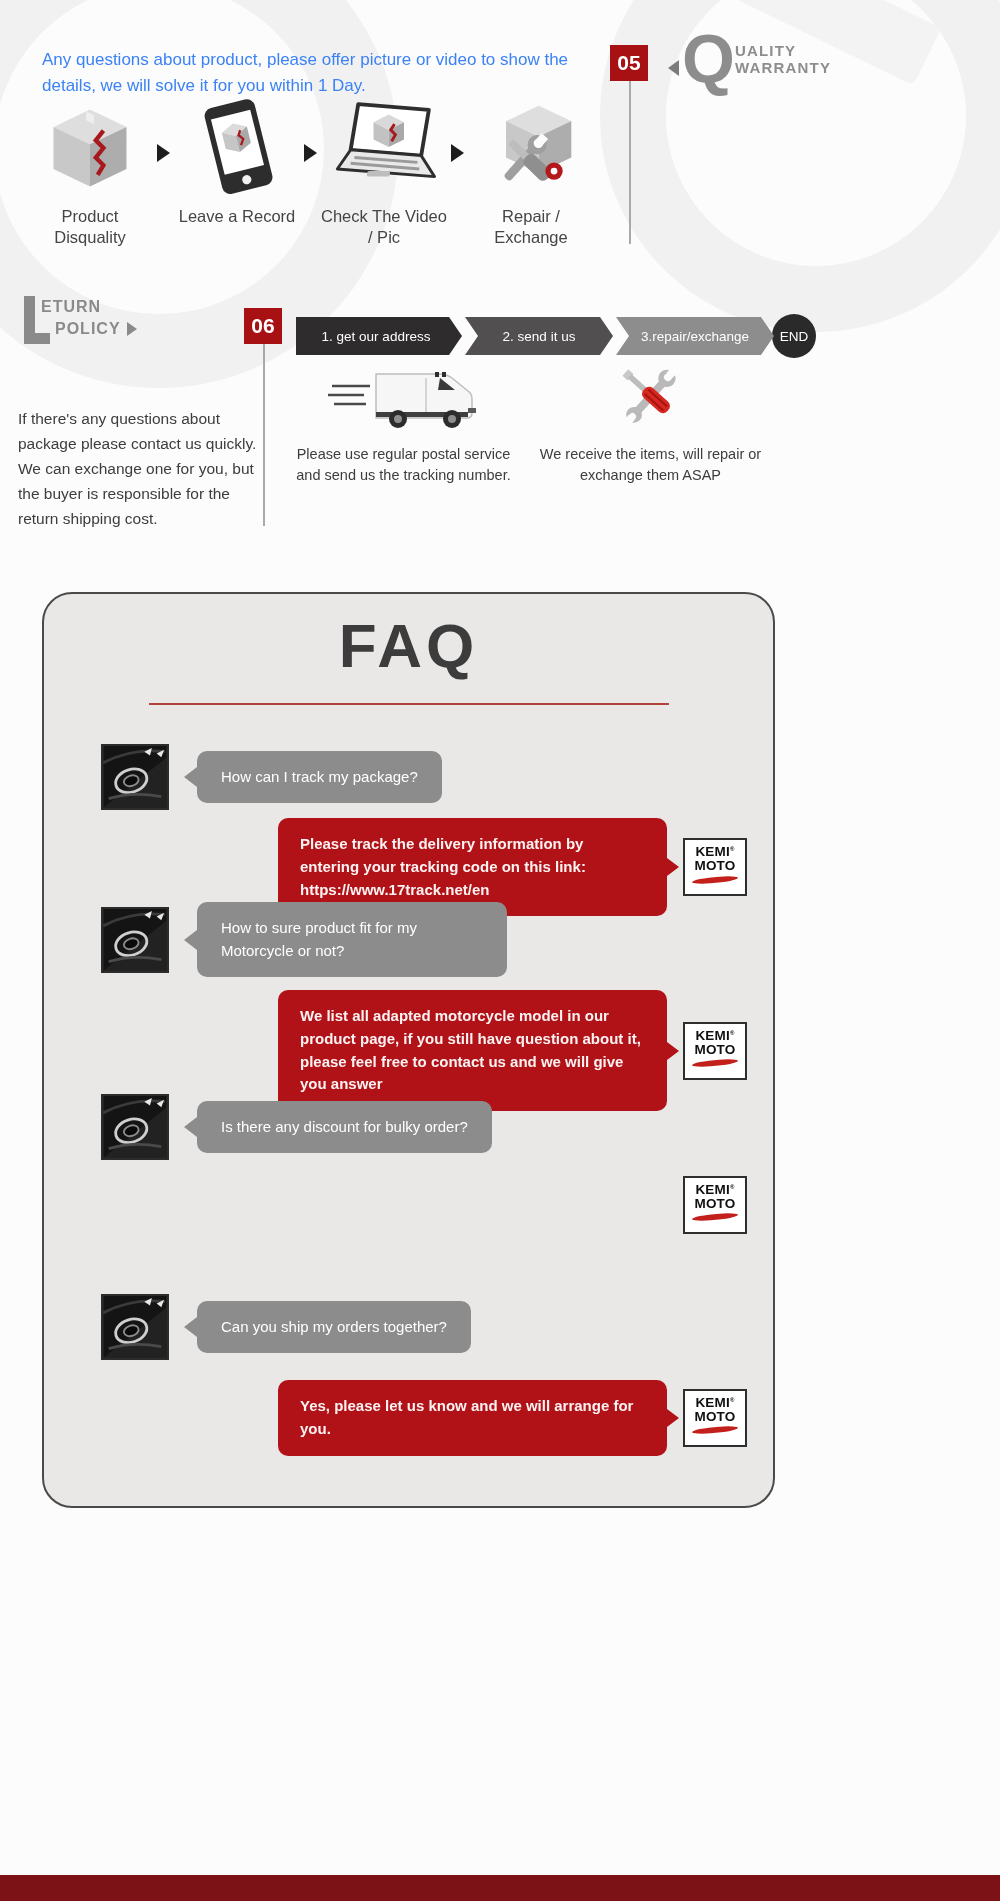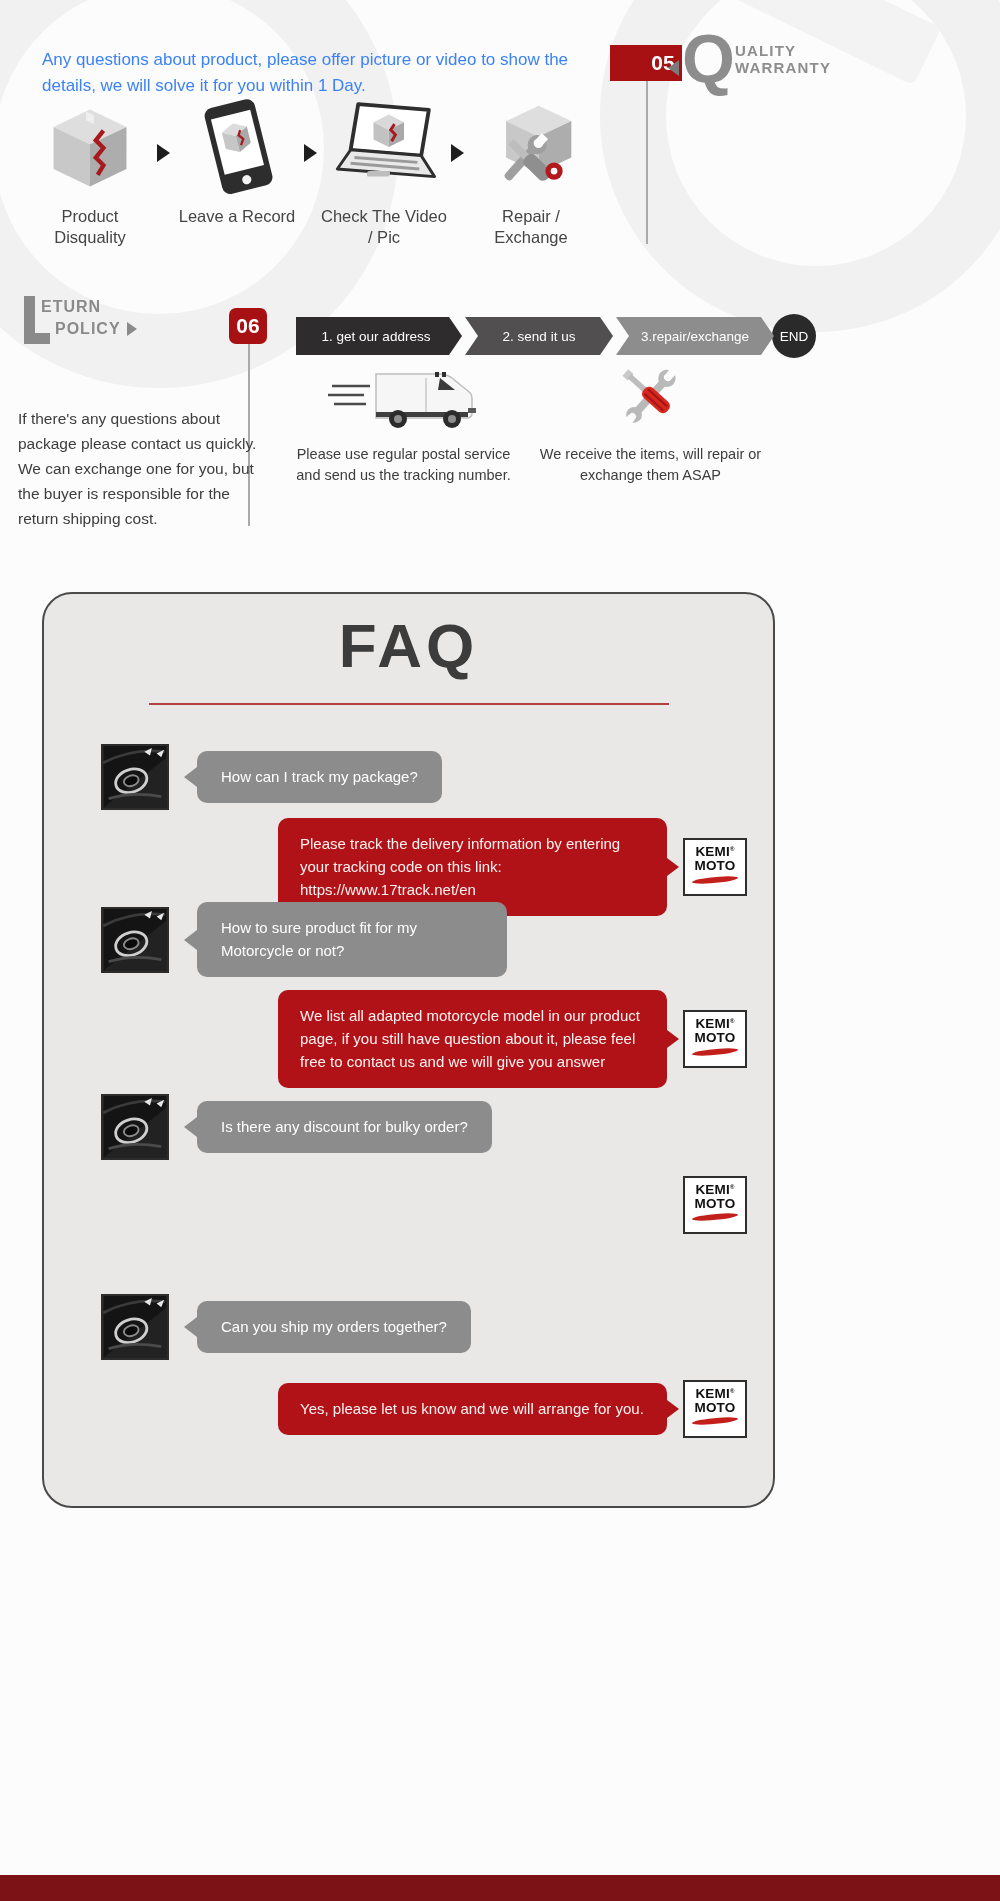--- a/index.html
+++ b/index.html
@@ -13,22 +13,22 @@
   .wm2 { left:600px; top:-100px; width:300px; height:300px; border:66px solid #f2f1f1; }
   .wm3 { left:690px; top:-30px; width:250px; height:64px; background:#f4f3f3; transform:rotate(26deg); border-radius:8px; }
   section { position:absolute; left:0; width:1000px; z-index:1; }
 
   
   .warranty { top:0; height:285px; }
   .intro { position:absolute; left:42px; top:30px; width:556px; font-size:17px; line-height:1.55; color:#3b82f6; }
   .flag { position:absolute; width:38px; height:36px; background:#a81114; color:#fff; font-weight:bold;
           font-size:21px; display:flex; align-items:center; justify-content:center; }
   .flag::after { content:""; position:absolute; top:100%; left:50%; width:1.5px; background:#a9a9a9; }
-  .flag-05 { left:610px; top:45px;padding-left:34px; } .flag-05::after { height:163px; }
-  .flag-06 { left:229px; top:18px;border-radius:7px; } .flag-06::after { height:182px; }
+  .flag-05 { left:610px; top:45px; } .flag-05::after { height:163px; }
+  .flag-06 { left:244px; top:18px; } .flag-06::after { height:182px; }
   .q-logo { position:absolute; left:668px; top:30px; display:flex; align-items:flex-start; color:#8e8d8d; }
   .tri-left { width:0; height:0; border-top:8px solid transparent; border-bottom:8px solid transparent;
               border-right:11px solid #7c7b7b; margin:30px 3px 0 0; }
   .big-q { font-size:68px; font-weight:800; line-height:0.85; letter-spacing:-2px; }
   .q-lines { display:flex; flex-direction:column; margin:12px 0 0 2px; font-weight:800; font-size:15px; letter-spacing:1.2px; }
   .steps { position:absolute; left:26px; top:96px; width:600px; display:flex; align-items:flex-start; }
   .step { display:flex; flex-direction:column; align-items:center; width:128px; }
   .step-icon { height:104px; display:flex; align-items:center; justify-content:center; }
   .step-label { margin-top:6px; font-size:16.5px; color:#454545; text-align:center; line-height:1.3; }
   .step-arrow { width:0; height:0; border-top:9px solid transparent; border-bottom:9px solid transparent;
@@ -62,21 +62,21 @@
   .faq-divider { width:520px; height:2px; background:#b0413d; margin:22px auto 0; }
   .row { position:absolute; display:flex; align-items:center; }
   .q-row { left:35px; gap:28px;padding-left:22px; }
   .a-row { right:26px; gap:16px; }
   .avatar { width:68px; height:66px; border:2px solid #2c2c2c; box-sizing:border-box; flex:0 0 auto; }
   .q-bubble { position:relative; background:#8d8c8c; color:#fff; border-radius:10px;
               padding:15px 24px; font-size:15px; line-height:1.5; max-width:262px; }
   .q-bubble::before { content:""; position:absolute; left:-13px; top:50%; margin-top:-10px;
               border:10px solid transparent; border-right:13px solid #8d8c8c; border-left:0; }
   .a-bubble { position:relative; background:#b01217; color:#fdf2f2; border-radius:10px;
-              padding:15px 22px; font-size:15px; line-height:1.52; width:345px; }
+              padding:15px 22px; font-size:15px; line-height:1.52; width:345px;font-weight:bold; }
   .a-bubble::after { content:""; position:absolute; right:-12px; top:50%; margin-top:-9px;
               border:9px solid transparent; border-left:12px solid #b01217; border-right:0; }
   .brand { width:64px; height:58px; background:#fff; border:2px solid #2e2e2e; box-sizing:border-box;
            display:flex; flex-direction:column; align-items:center; padding-top:5px; flex:0 0 auto; }
   .brand-line { font-size:13.5px; font-weight:bold; color:#101010; line-height:1.05; letter-spacing:0.2px; }
   .brand-mark { font-size:6px; vertical-align:super; }
   .swoosh { width:46px; height:6px; background:#c3201c; border-radius:60% 40% 60% 40%; margin-top:3px; transform:rotate(-4deg); }
   .row-q1 { top:150px; } .row-a1 { top:224px; }
   .row-q2 { top:308px; } .row-a2 { top:396px; }
   .row-q3 { top:500px; } .row-a3 { top:582px; }

